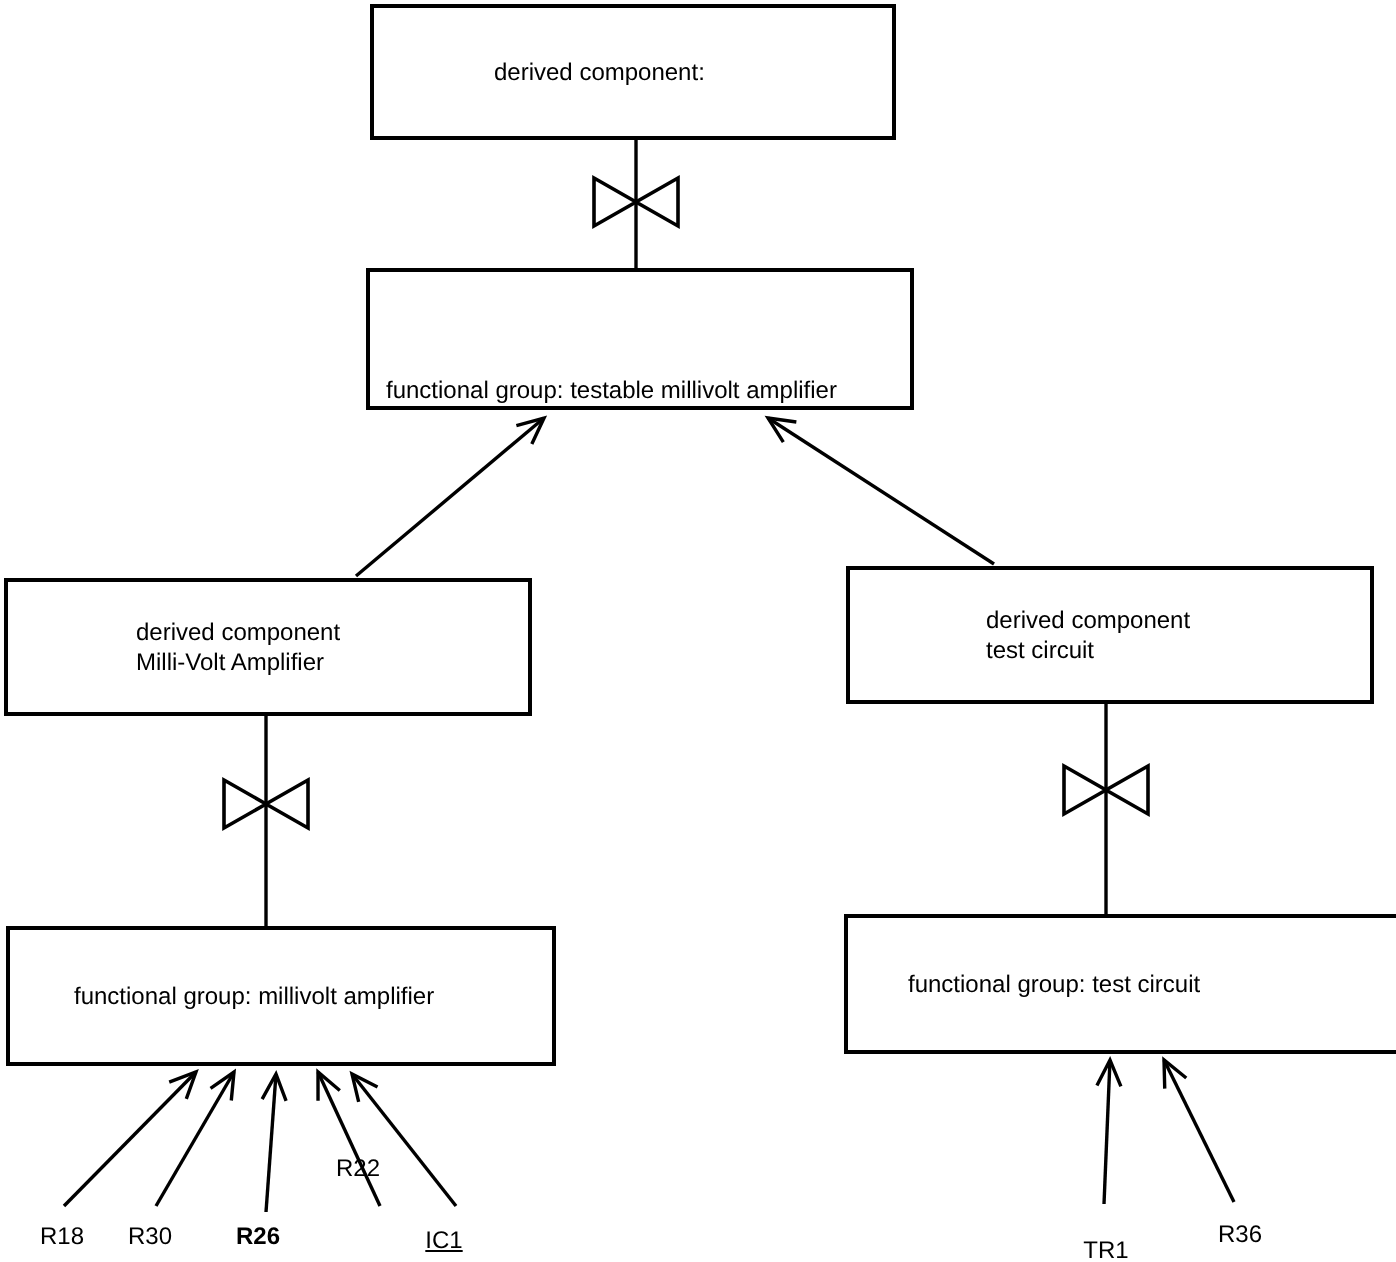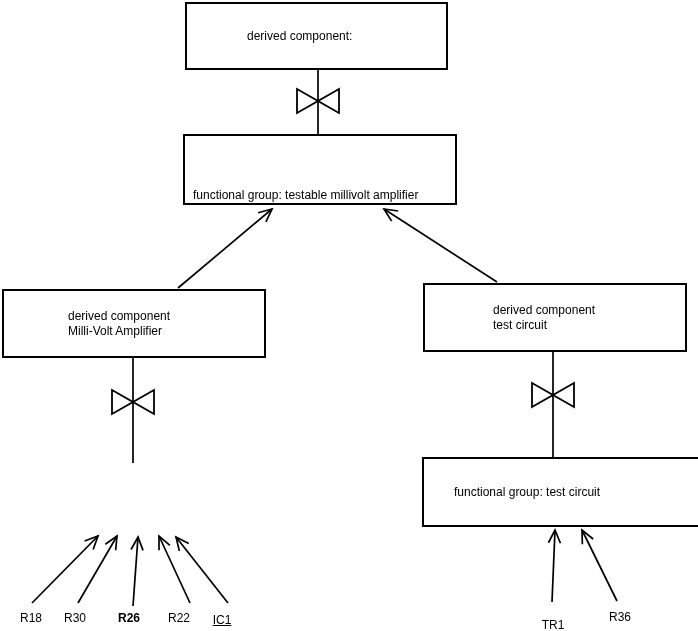--- a/index.html
+++ b/index.html
@@ -38,21 +38,21 @@
   #node-left-functional   { left: 3px;   top: 463px; width: 275px; height: 70px; padding-left: 32px; }
   #node-right-functional  { left: 422px; top: 457px; width: 310px; height: 70px; padding-left: 30px; }
   .comp-label {
     position: absolute;
     transform: translateX(-50%);
     white-space: nowrap;
   }
   #label-r18 { left: 31px;  top: 611px; }
   #label-r30 { left: 75px;  top: 611px; }
   #label-r26 { left: 129px; top: 611px; font-weight: bold; }
-  #label-r22 { left: 179px; top: 611px; }
+  #label-r22 { left: 179px; top: 577px; }
   #label-ic1 { left: 222px; top: 613px; text-decoration: underline; }
   #label-tr1 { left: 553px; top: 618px; }
   #label-r36 { left: 620px; top: 610px; }
   .edge   { stroke: #000000; stroke-width: 1.7; fill: none; }
   .bowtie { stroke: #000000; stroke-width: 1.8; fill: none; }
 </style>
 </head>
 <body>
 
 <div id="canvas">
@@ -96,20 +96,23 @@
   <div class="node" id="node-left-derived">
     <span>derived component</span>
     <span>Milli-Volt Amplifier</span>
   </div>
 
   <div class="node" id="node-right-derived">
     <span>derived component</span>
     <span>test circuit</span>
   </div>
 
+  <div class="node" id="node-left-functional">
+    <span>functional group: millivolt amplifier</span>
+  </div>
 
   <div class="node" id="node-right-functional">
     <span>functional group: test circuit</span>
   </div>
 
   <span class="comp-label" id="label-r18">R18</span>
   <span class="comp-label" id="label-r30">R30</span>
   <span class="comp-label" id="label-r26">R26</span>
   <span class="comp-label" id="label-r22">R22</span>
   <span class="comp-label" id="label-ic1">IC1</span>

